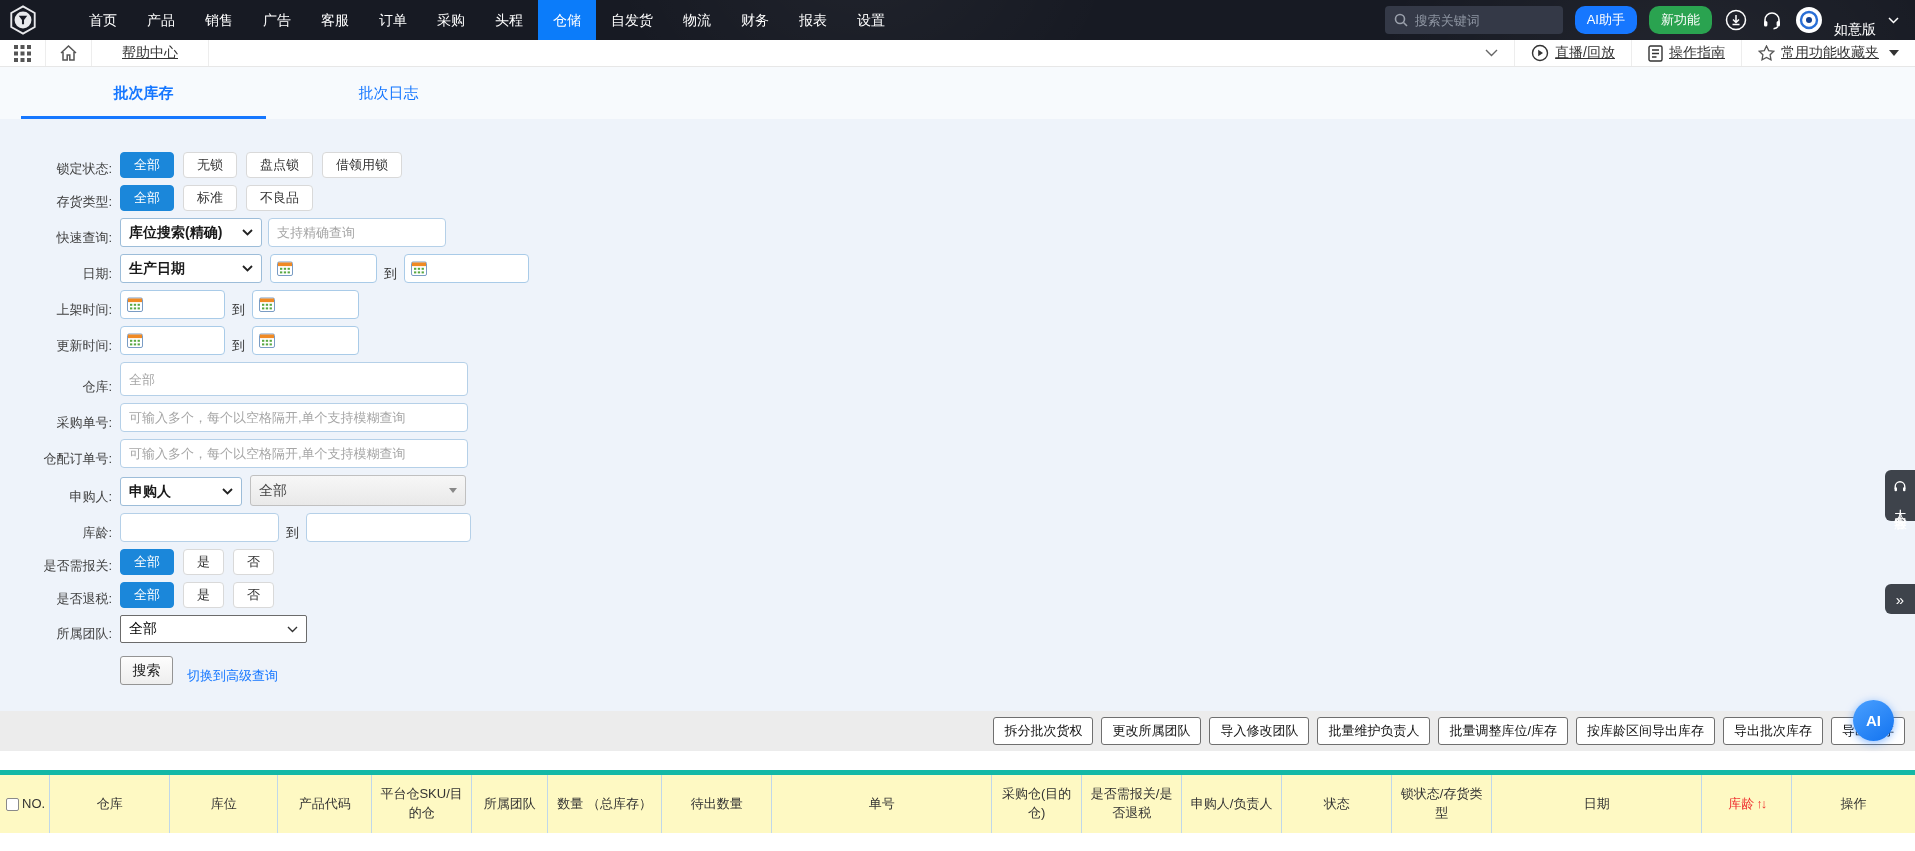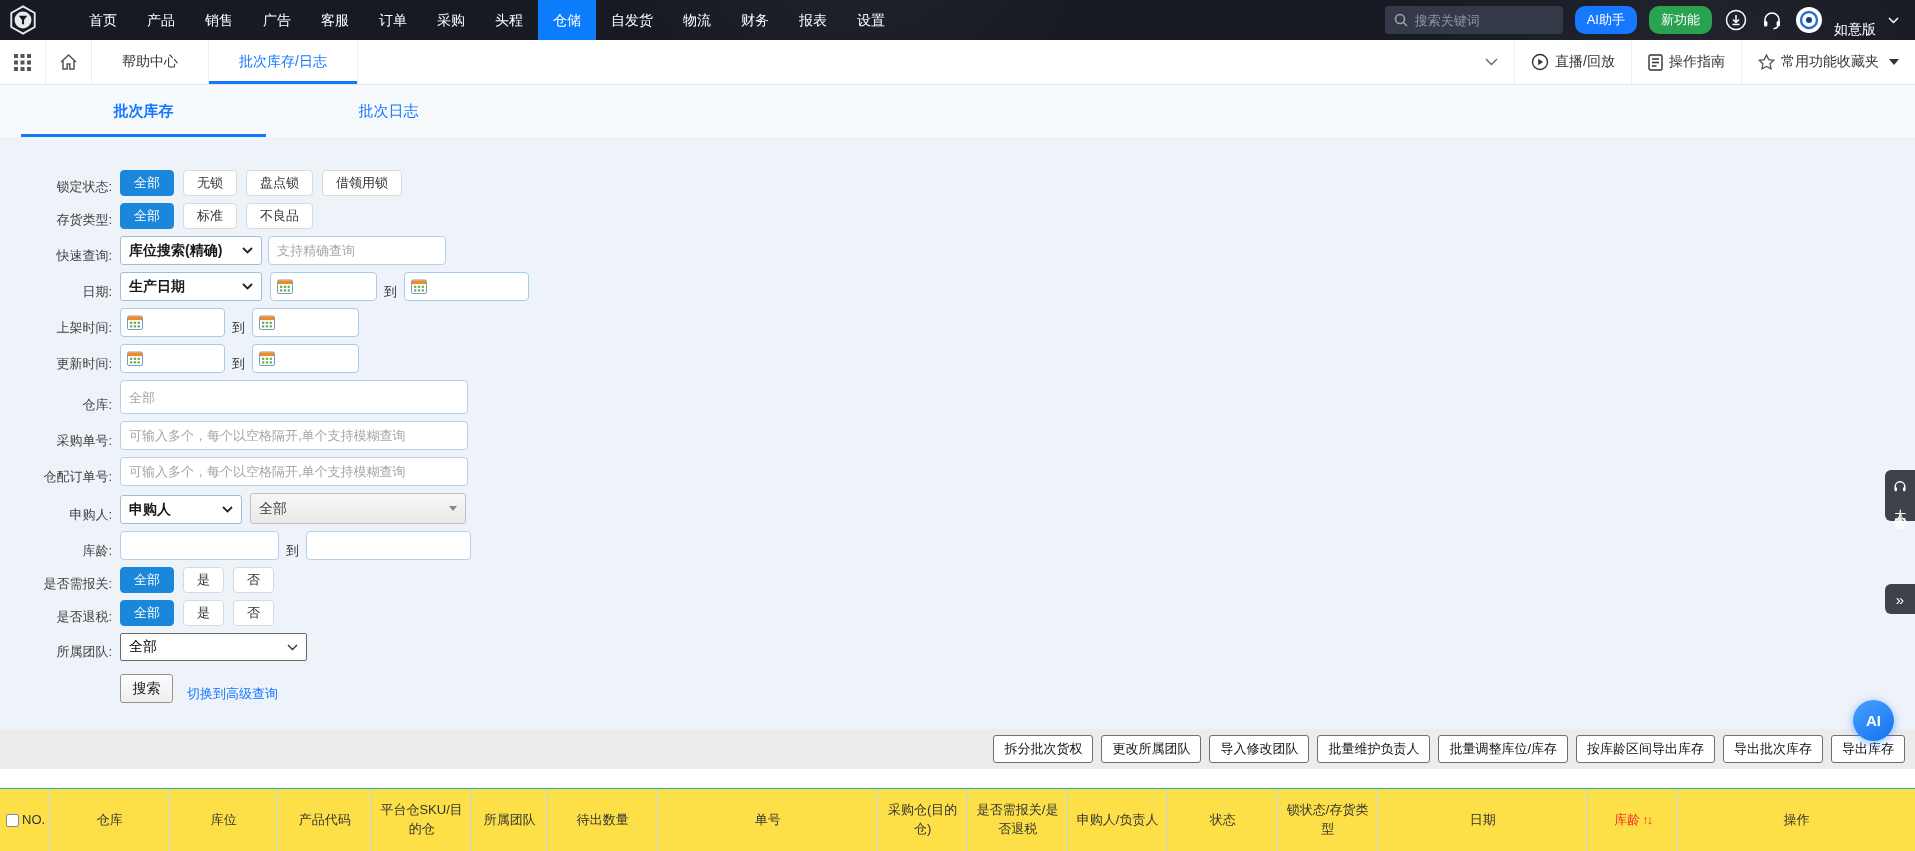--- a/index.html
+++ b/index.html
@@ -19,21 +19,21 @@
   .nav-search input { background:transparent; border:none; outline:none; color:#bef264; font-size:13px; width:130px; font-family:inherit; }
   .nav-search input::placeholder { color:#8f96a3; }
   .nav-btn { height:28px; padding:0 12px; border-radius:10px; color:#fff; font-size:13px; display:flex; align-items:center; cursor:pointer; white-space:nowrap; }
   .nav-btn.blue { background:#1677ff; }
   .nav-btn.green { background:#2aa350; }
   .nav-ic { width:24px; height:24px; display:flex; align-items:center; justify-content:center; cursor:pointer; }
   .avatar { width:26px; height:26px; border-radius:50%; background:#fff; display:flex; align-items:center; justify-content:center; overflow:hidden; }
   .nav-version { font-size:14px;margin-top:20px; }
 
   
-  .tabbar { height:45px; background:#fff; border-bottom:1px solid #e7e7e7; display:flex; align-items:stretch; }
+  .tabbar { height:27px; background:#fff; border-bottom:1px solid #e7e7e7; display:flex; align-items:stretch;text-decoration:underline; }
   .tb-icbox { width:46px; display:flex; align-items:center; justify-content:center; border-right:1px solid #ededed; color:#555; cursor:pointer; }
   .tab { padding:0 30px; display:flex; align-items:center; font-size:14px; color:#333; border-right:1px solid #ededed; cursor:pointer; white-space:nowrap; }
   .tab.active { color:#1677ff; box-shadow: inset 0 -3px 0 #1677ff; }
   .tab-right { margin-left:auto; display:flex; align-items:center; font-size:14px; color:#333; height:100%; }
   .tr-item { display:flex; align-items:center; gap:6px; padding:0 16px; height:100%; cursor:pointer; white-space:nowrap;justify-content:space-between; }
   .tr-sep { width:1px; height:100%; background:#ededed; }
   .caret-dn { width:0; height:0; border-left:5px solid transparent; border-right:5px solid transparent; border-top:6px solid #333; margin-left:4px; }
 
   
   .content { height:644px; background:#eef3fa; overflow:hidden; }
@@ -60,21 +60,21 @@
   .tri-gray { width:0; height:0; border-left:4px solid transparent; border-right:4px solid transparent; border-top:5px solid #888; }
   .search-btn { width:53px; height:29px; border:1px solid #949494; border-radius:3px; background:linear-gradient(#fdfdfd,#eeeeee); font-size:14px; color:#222; cursor:pointer; font-family:inherit; }
   .adv-link { color:#1677ff; font-size:13px; margin-left:14px; cursor:pointer; text-decoration:none; }
 
   
   .band { height:40px; background:#ececec; display:flex; align-items:center; justify-content:flex-end; gap:8px; padding-right:10px; }
   .abtn { height:28px; padding:0 10px; background:#fff; border:1px solid #6f6f6f; border-radius:3px; font-size:13px; color:#111; display:flex; align-items:center; cursor:pointer; white-space:nowrap; }
   .gap-white { height:19px; background:#fff; }
 
   
-  .thead { display:flex; background:#fde047; border-top:1px solid #14b8a6; height:63px; font-size:13px; color:#333; }
+  .thead { display:flex; background:#fef9c3; border-top:5px solid #14b8a6; height:63px; font-size:13px; color:#333; }
   .th { display:flex; align-items:center; justify-content:center; text-align:center; border-right:1px solid #c0d8ea; padding:0 4px; line-height:1.45; }
   .th:last-child { border-right:none; }
   .c0{flex:0 0 48px; justify-content:flex-start; padding-left:6px;}
   .c1{flex:0 0 120px} .c2{flex:0 0 108px} .c3{flex:0 0 94px} .c4{flex:0 0 100px} .c5{flex:0 0 76px}
   .c6{flex:0 0 114px} .c7{flex:0 0 110px} .c8{flex:0 0 220px} .c9{flex:0 0 90px} .c10{flex:0 0 100px}
   .c11{flex:0 0 100px} .c12{flex:0 0 110px} .c13{flex:0 0 100px} .c14{flex:0 0 210px} .c15{flex:0 0 90px} .c16{flex:1}
   .cb { width:13px; height:13px; border:1px solid #8a8a8a; background:#fff; border-radius:2px; margin-right:3px; flex:none; cursor:pointer; }
   .th-age { color:#ee2c2c; }
   .sort-ic { color:#ee2c2c; font-size:13px; margin-left:2px; letter-spacing:-2px; }
 
@@ -161,21 +161,20 @@
           <rect x="13" y="13" width="4" height="4"></rect>
       </g>
     </svg>
   </span>
   <span class="tb-icbox">
     <svg width="19" height="18" viewBox="0 0 19 18">
       <path d="M2 9 L9.5 2 L17 9 M4 8 v8 h4.2 v-5 h2.6 v5 H15 v-8" fill="none" stroke="#555" stroke-width="1.5"></path>
     </svg>
   </span>
   <span class="tab">帮助中心</span>
-  <span class="tab active">批次库存/日志</span>
   <div class="tab-right">
     <span class="tr-item">
       <svg width="13" height="8" viewBox="0 0 13 8">
           <polyline points="1,1 6.5,6.5 12,1" fill="none" stroke="#666" stroke-width="1.4"></polyline>
         </svg>
     </span>
     <span class="tr-sep"></span>
     <span class="tr-item">
       <svg width="18" height="18" viewBox="0 0 18 18">
         <circle cx="9" cy="9" r="7.5" fill="none" stroke="#333" stroke-width="1.4"></circle>
@@ -427,20 +426,21 @@
 <div class="thead">
   <div class="th c0">
     <span class="cb"></span>
     <span>NO.</span>
   </div>
   <div class="th c1">仓库</div>
   <div class="th c2">库位</div>
   <div class="th c3">产品代码</div>
   <div class="th c4">平台仓SKU/目的仓</div>
   <div class="th c5">所属团队</div>
+  <div class="th c6">数量 （总库存）</div>
   <div class="th c7">待出数量</div>
   <div class="th c8">单号</div>
   <div class="th c9">采购仓(目的仓)</div>
   <div class="th c10">是否需报关/是否退税</div>
   <div class="th c11">申购人/负责人</div>
   <div class="th c12">状态</div>
   <div class="th c13">锁状态/存货类型</div>
   <div class="th c14">日期</div>
   <div class="th c15 th-age">
     <span>库龄</span>

